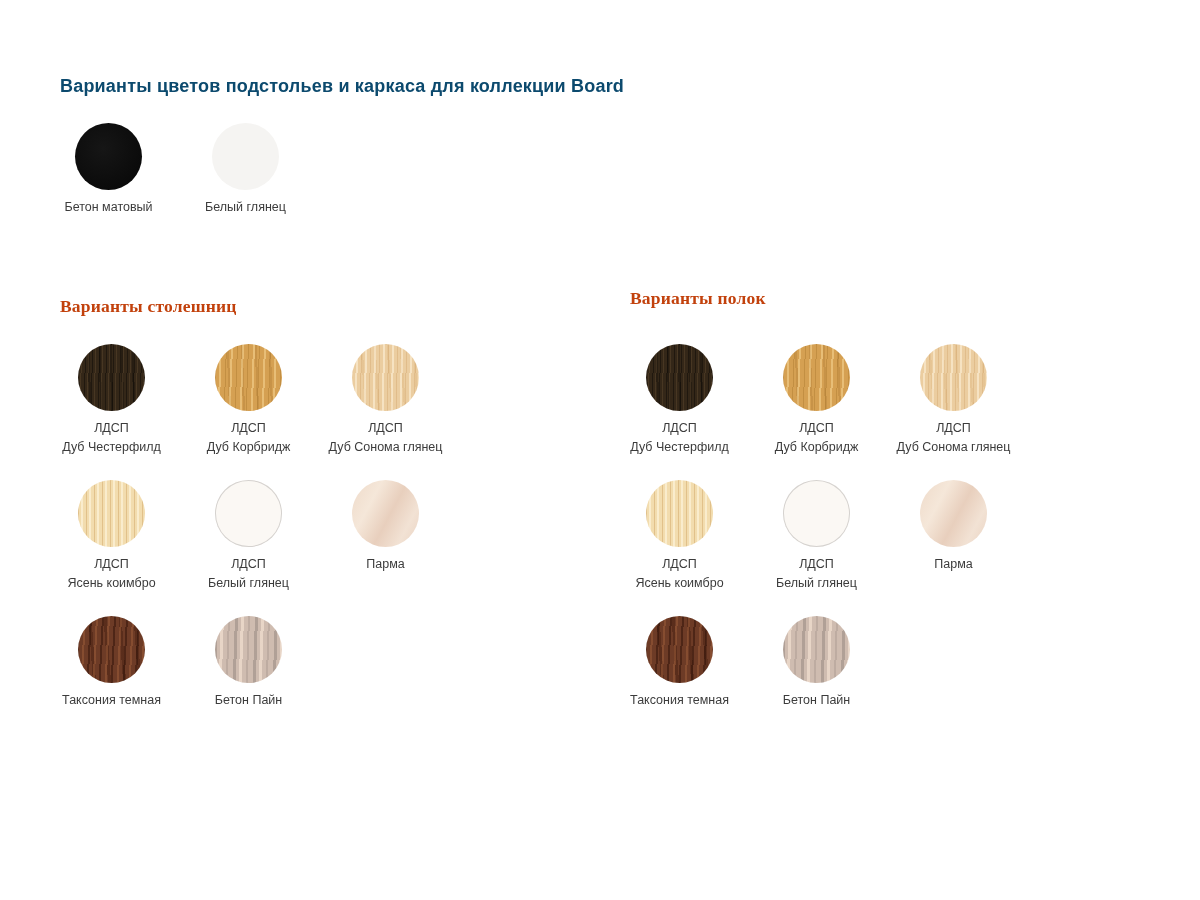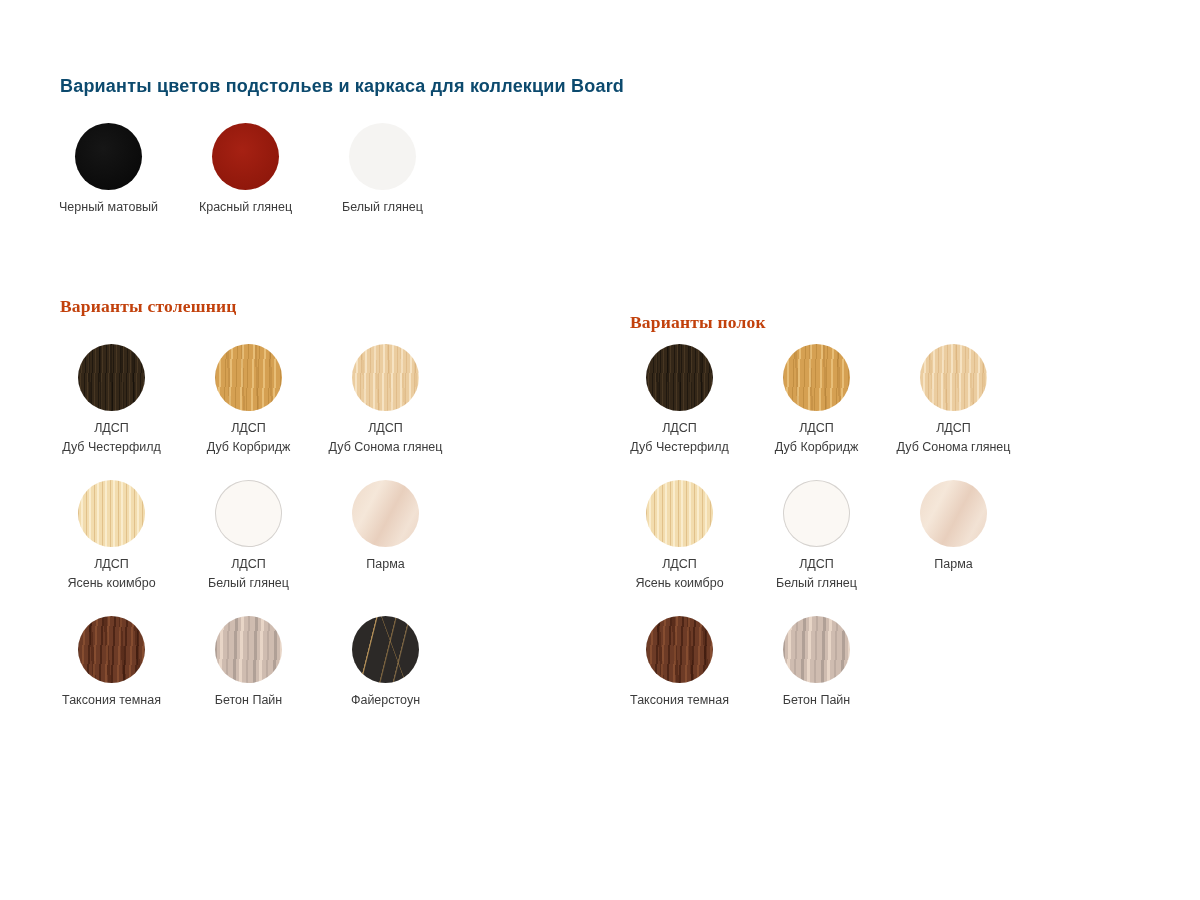--- a/index.html
+++ b/index.html
@@ -12,21 +12,21 @@
 
   .main-title{
     position:absolute;left:60px;top:76px;margin:0;
     font-size:18px;font-weight:bold;color:#0c4a6e;letter-spacing:.2px;white-space:nowrap;
   }
   .sec-title{
     position:absolute;margin:0;
     font-size:17.5px;font-weight:bold;color:#c2410c;letter-spacing:.2px;white-space:nowrap;font-family:Liberation Serif, serif;
   }
   #title-tabletops{left:60px;top:296px;}
-  #title-shelves{left:630px;top:312px;}
+  #title-shelves{left:630px;top:288px;}
 
   .swatch-grid{
     position:absolute;display:grid;
     grid-template-columns:repeat(3,137px);
     grid-auto-rows:auto;row-gap:23px;
   }
   #grid-frame{left:40px;top:123px;}
   #grid-tabletops{left:43px;top:344px;}
   #grid-shelves{left:611px;top:344px;}
 
@@ -100,27 +100,21 @@
 <body>
 
 <div class="page">
 
   <h1 class="main-title">Варианты цветов подстольев и каркаса для коллекции Board</h1>
 
   <div id="grid-frame" class="swatch-grid">
       <figure class="swatch">
         <span class="circle tex-black-matte"></span>
         <figcaption class="cap">
-          <span>Черный матовый</span>
-        </figcaption>
-      </figure>
-      <figure class="swatch">
-        <span class="circle tex-red-gloss"></span>
-        <figcaption class="cap">
-          <span>Красный глянец</span>
+          <span>Бетон матовый</span>
         </figcaption>
       </figure>
       <figure class="swatch">
         <span class="circle tex-white-gloss"></span>
         <figcaption class="cap">
           <span>Белый глянец</span>
         </figcaption>
       </figure>
     </div>
 
@@ -173,26 +167,20 @@
         <figcaption class="cap">
           <span>Таксония темная</span>
         </figcaption>
       </figure>
       <figure class="swatch">
         <span class="circle tex-beton-pine"></span>
         <figcaption class="cap">
           <span>Бетон Пайн</span>
         </figcaption>
       </figure>
-      <figure class="swatch">
-        <span class="circle tex-firestone"></span>
-        <figcaption class="cap">
-          <span>Файерстоун</span>
-        </figcaption>
-      </figure>
     </div>
 
   <h2 id="title-shelves" class="sec-title">Варианты полок</h2>
 
   <div id="grid-shelves" class="swatch-grid">
       <figure class="swatch">
         <span class="circle tex-oak-chesterfield"></span>
         <figcaption class="cap">
           <span>ЛДСП</span>
           <span>Дуб Честерфилд</span>

